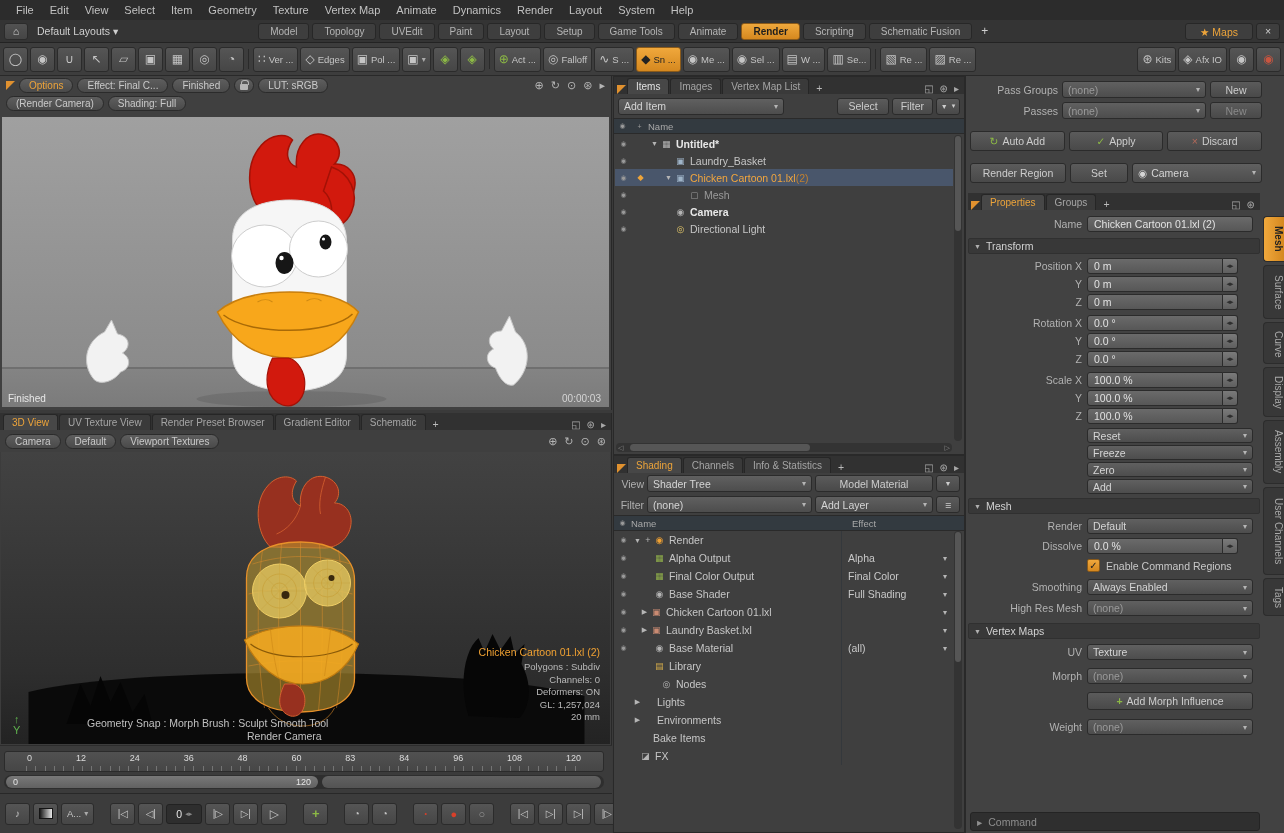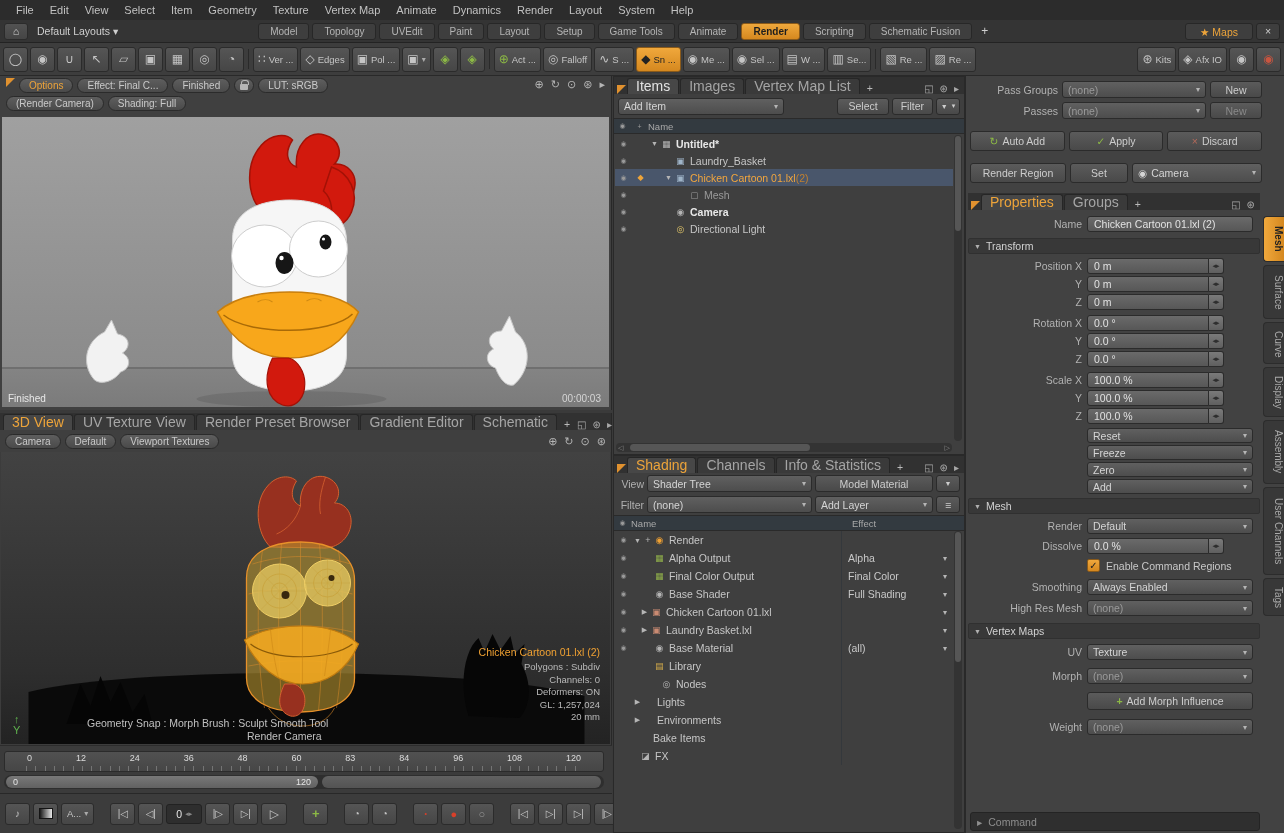--- a/index.html
+++ b/index.html
@@ -33,28 +33,28 @@
   .lock{width:8px;height:6px;background:#b5b5b5;border-radius:1px;position:relative;margin-top:3px}
   .lock::before{content:"";position:absolute;left:1px;top:-4px;width:6px;height:4px;border:1.5px solid #b5b5b5;border-bottom:none;border-radius:3px 3px 0 0}
   .navicons{margin-left:auto;display:flex;gap:7px;color:#b5b5b5;font-size:11px;align-items:center}
   .btn{background:linear-gradient(#5b5b5b,#494949);border:1px solid #2b2b2b;border-radius:3px;color:#cdcdcd;display:flex;align-items:center;justify-content:center;gap:4px}
   .combo{background:linear-gradient(#606060,#4d4d4d);border:1px solid #2b2b2b;border-radius:3px;color:#d5d5d5;display:flex;align-items:center;padding:0 5px}
   .combo .dd{margin-left:auto;font-size:8px;color:#b5b5b5;padding-left:4px}
   .field{background:linear-gradient(#6a6a6a,#575757);border:1px solid #2b2b2b;border-radius:3px 0 0 3px;color:#e2e2e2;display:flex;align-items:center;padding:0 6px}
   .spin{width:15px;background:linear-gradient(#7a7a7a,#5f5f5f);border:1px solid #2b2b2b;border-left:none;border-radius:0 3px 3px 0;color:#2e2e2e;font-size:7px;display:flex;align-items:center;justify-content:center}
   
   .render-panel{position:absolute;left:0;top:76px;width:612px;height:334px;background:#404040;border-right:1px solid #282828}
-  .rv-row{display:flex;align-items:flex-start;gap:4px;height:18px;padding:2px 6px}
+  .rv-row{display:flex;align-items:center;gap:4px;height:18px;padding:2px 6px}
   .corner{width:0;height:0;border-top:9px solid #e0912f;border-right:9px solid transparent;flex:none}
   .rv-canvas{position:absolute;left:2px;top:41px;right:2px;bottom:3px;overflow:hidden;background:#8d8d8d}
   .rv-status-l{position:absolute;left:6px;bottom:3px;color:#e8e8e8;font-size:10px}
   .rv-status-r{position:absolute;right:8px;bottom:3px;color:#d5d5d5;font-size:10px}
   .v3d-panel{position:absolute;left:0;top:413px;width:612px;height:332px;background:#3c3c3c;border-right:1px solid #282828}
   .ptabs{display:flex;align-items:flex-end;gap:1px;height:17px;padding:0 2px 0 3px;background:#313131;position:relative}
-  .ptab{height:16px;line-height:15px;padding:0 8px;background:#3a3a3a;border:1px solid #262626;border-bottom:none;border-radius:3px 3px 0 0;color:#a5a5a5;font-size:14px;flex:none}
+  .ptab{height:16px;line-height:15px;padding:0 8px;background:#3a3a3a;border:1px solid #262626;border-bottom:none;border-radius:3px 3px 0 0;color:#a5a5a5;font-size:10px;flex:none}
   .ptab.active{background:#474747;color:#e2e2e2}
   .ptab.active-o{background:#474747;color:#eda43a}
   .ptab-add{padding:0 6px;color:#bbb}
   .ptab-icons{margin-left:auto;display:flex;gap:6px;color:#a8a8a8;padding-right:3px;align-items:center;font-size:10px}
   .v3d-toolbar{display:flex;align-items:center;gap:4px;height:22px;padding:0 5px;background:#3f3f3f}
   .v3d-canvas{position:absolute;left:1px;top:39px;right:1px;bottom:1px;background:#2b2b2b;overflow:hidden}
   .ov{position:absolute;pointer-events:none}
   .v3d-item{right:10px;top:194px;color:#f0a132;font-size:10.5px;text-align:right}
   .v3d-stats{right:10px;top:209px;color:#b9b9b9;font-size:9.5px;line-height:12.5px;text-align:right}
   .v3d-tool{left:86px;bottom:15px;color:#c0c0c0}
@@ -112,21 +112,21 @@
   .s-eff{width:96px;flex:none;border-left:1px solid #34383c;align-self:stretch;display:flex;align-items:center;padding-left:6px;color:#c8c8c8}
   .s-dd{width:16px;flex:none;font-size:8px;color:#b5b5b5;text-align:center}
   .plusmark{width:10px;flex:none;color:#b5b5b5;font-size:9px;text-align:center}
   
   .right-col{position:absolute;left:965px;top:76px;width:319px;height:757px;background:#424242;border-left:1px solid #292929}
   .rrow{position:absolute;left:4px;right:22px;display:flex;align-items:center;gap:4px;height:19px}
   .rlabel{color:#b2b2b2;text-align:right}
   .sec-hdr{position:absolute;left:2px;right:24px;height:16px;background:#383838;border:1px solid #303030;border-radius:2px;display:flex;align-items:center;gap:5px;padding:0 5px;color:#d2d2d2}
   .sec-hdr .car{font-size:7px;color:#b0b0b0}
   .prop-lbl{position:absolute;left:0;width:116px;text-align:right;color:#b2b2b2;height:17px;line-height:17px}
-  .prop-field{position:absolute;left:121px;width:137px;height:16px;display:flex}
+  .prop-field{position:absolute;left:121px;width:151px;height:16px;display:flex}
   .prop-field .field{flex:1;border-radius:3px 0 0 3px}
   .prop-field .combo{flex:1}
   .prop-btn{position:absolute;left:121px;width:166px;height:15px}
   .side-tabs{position:absolute;right:0;top:140px;width:21px;display:flex;flex-direction:column;gap:3px}
   .stab{writing-mode:vertical-rl;background:#383838;border:1px solid #2c2c2c;border-right:none;border-radius:4px 0 0 4px;color:#ababab;padding:8px 0;text-align:center;font-size:10px;width:21px}
   .stab.active{background:linear-gradient(90deg,#f0a83c,#d5881f);color:#222;font-weight:bold}
   .cmd{position:absolute;left:4px;right:24px;top:736px;height:19px;background:#2f2f2f;border:1px solid #242424;border-radius:3px;display:flex;align-items:center;gap:6px;padding:0 6px;color:#8f8f8f}
   .chk{width:13px;height:13px;background:linear-gradient(#f0a83c,#d5881f);border:1px solid #8a5a1a;border-radius:2px;color:#222;font-size:10px;display:flex;align-items:center;justify-content:center;flex:none}
   svg{display:block}
 </style>

